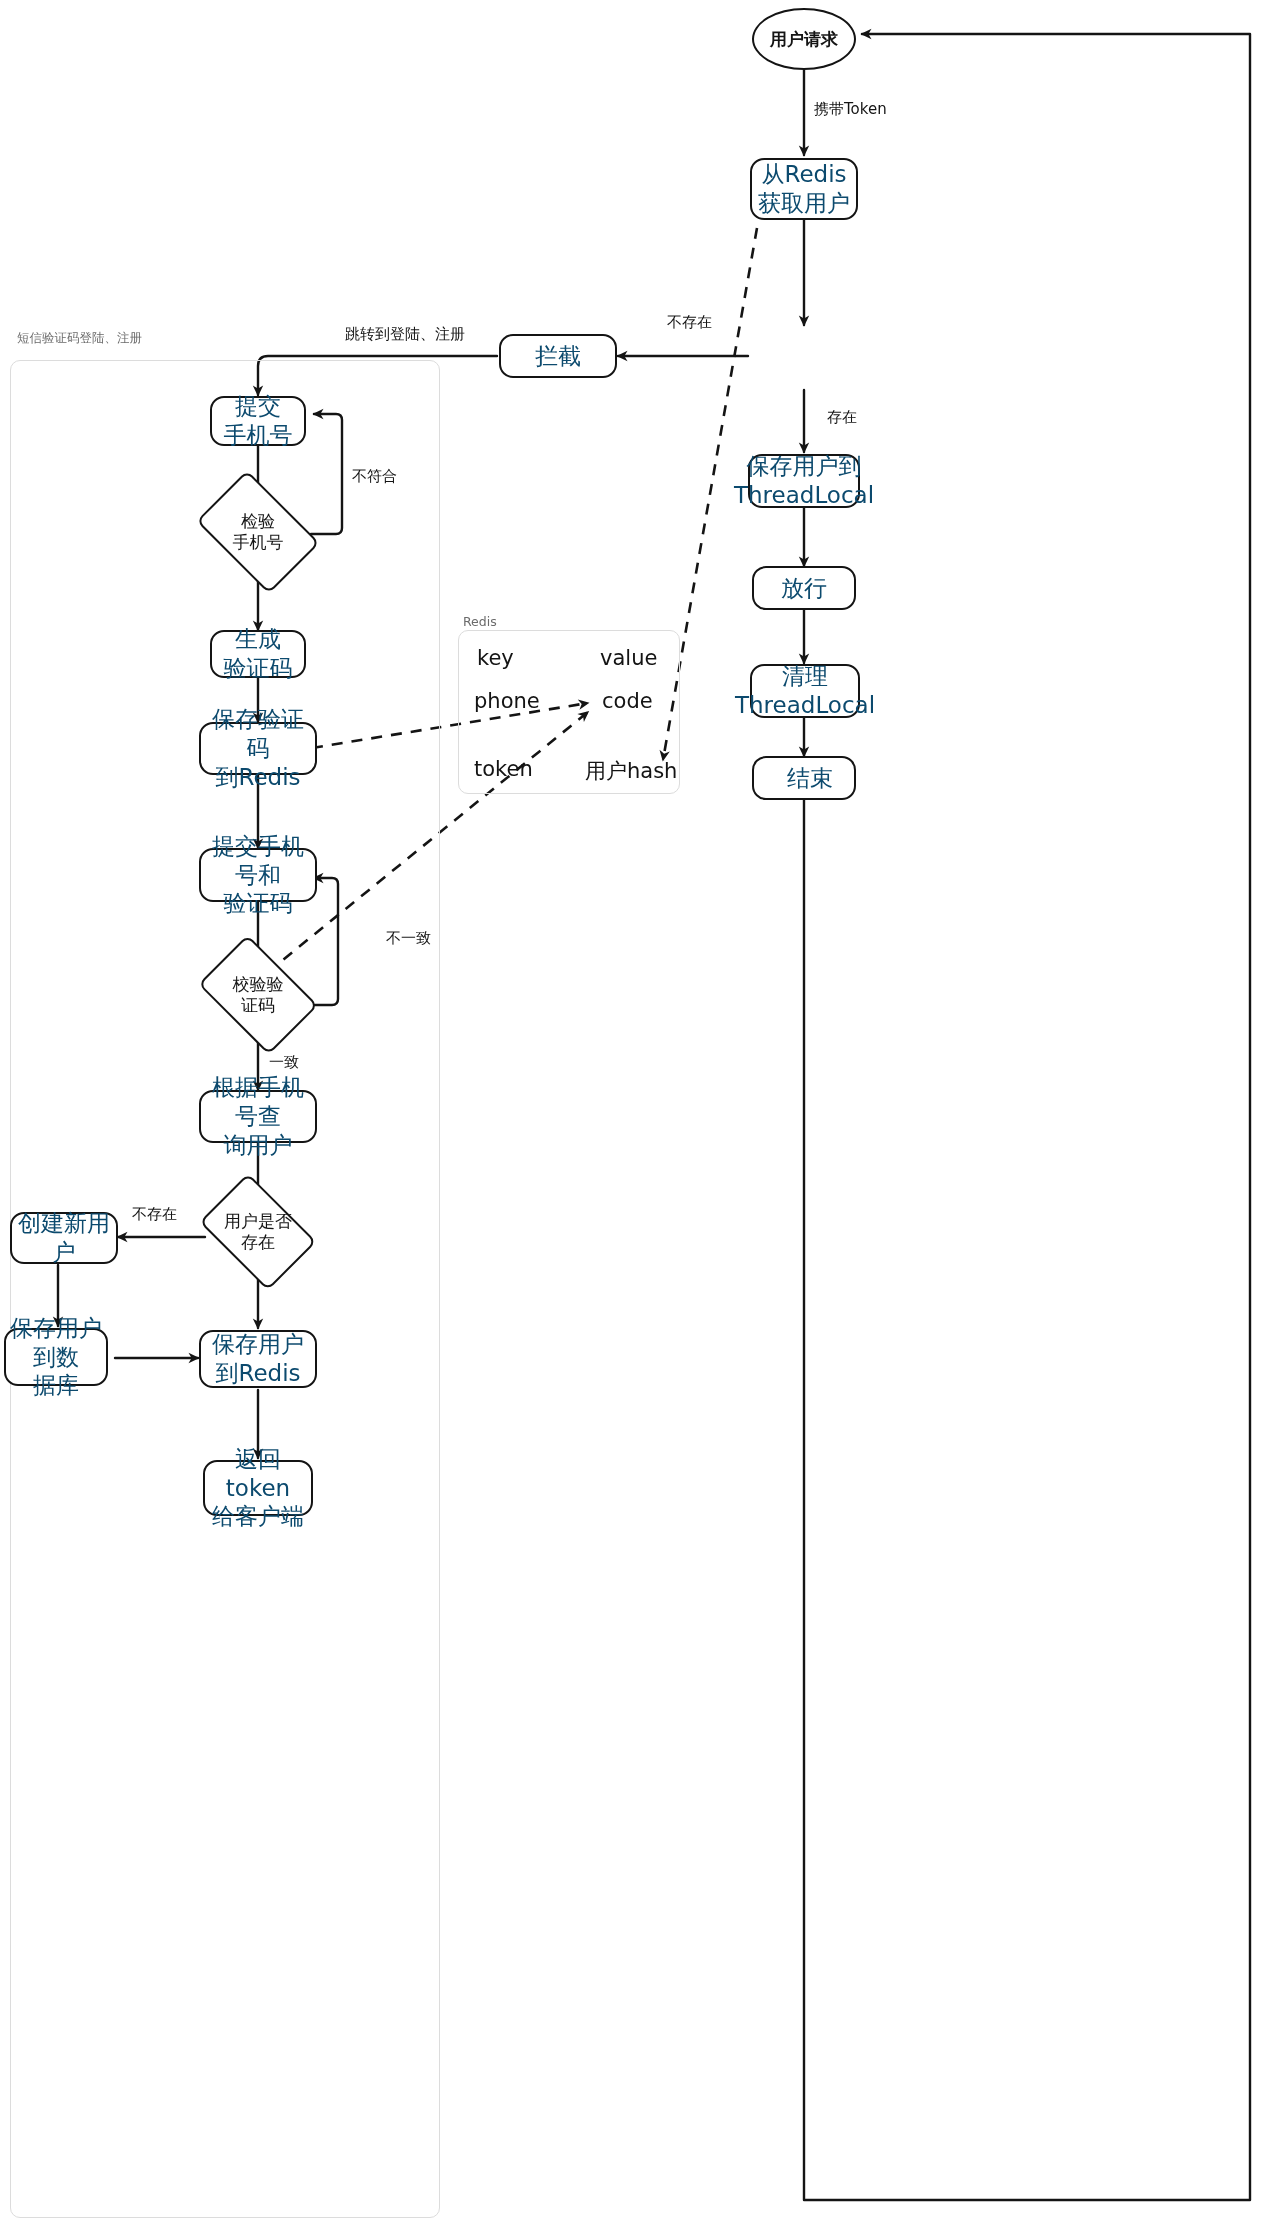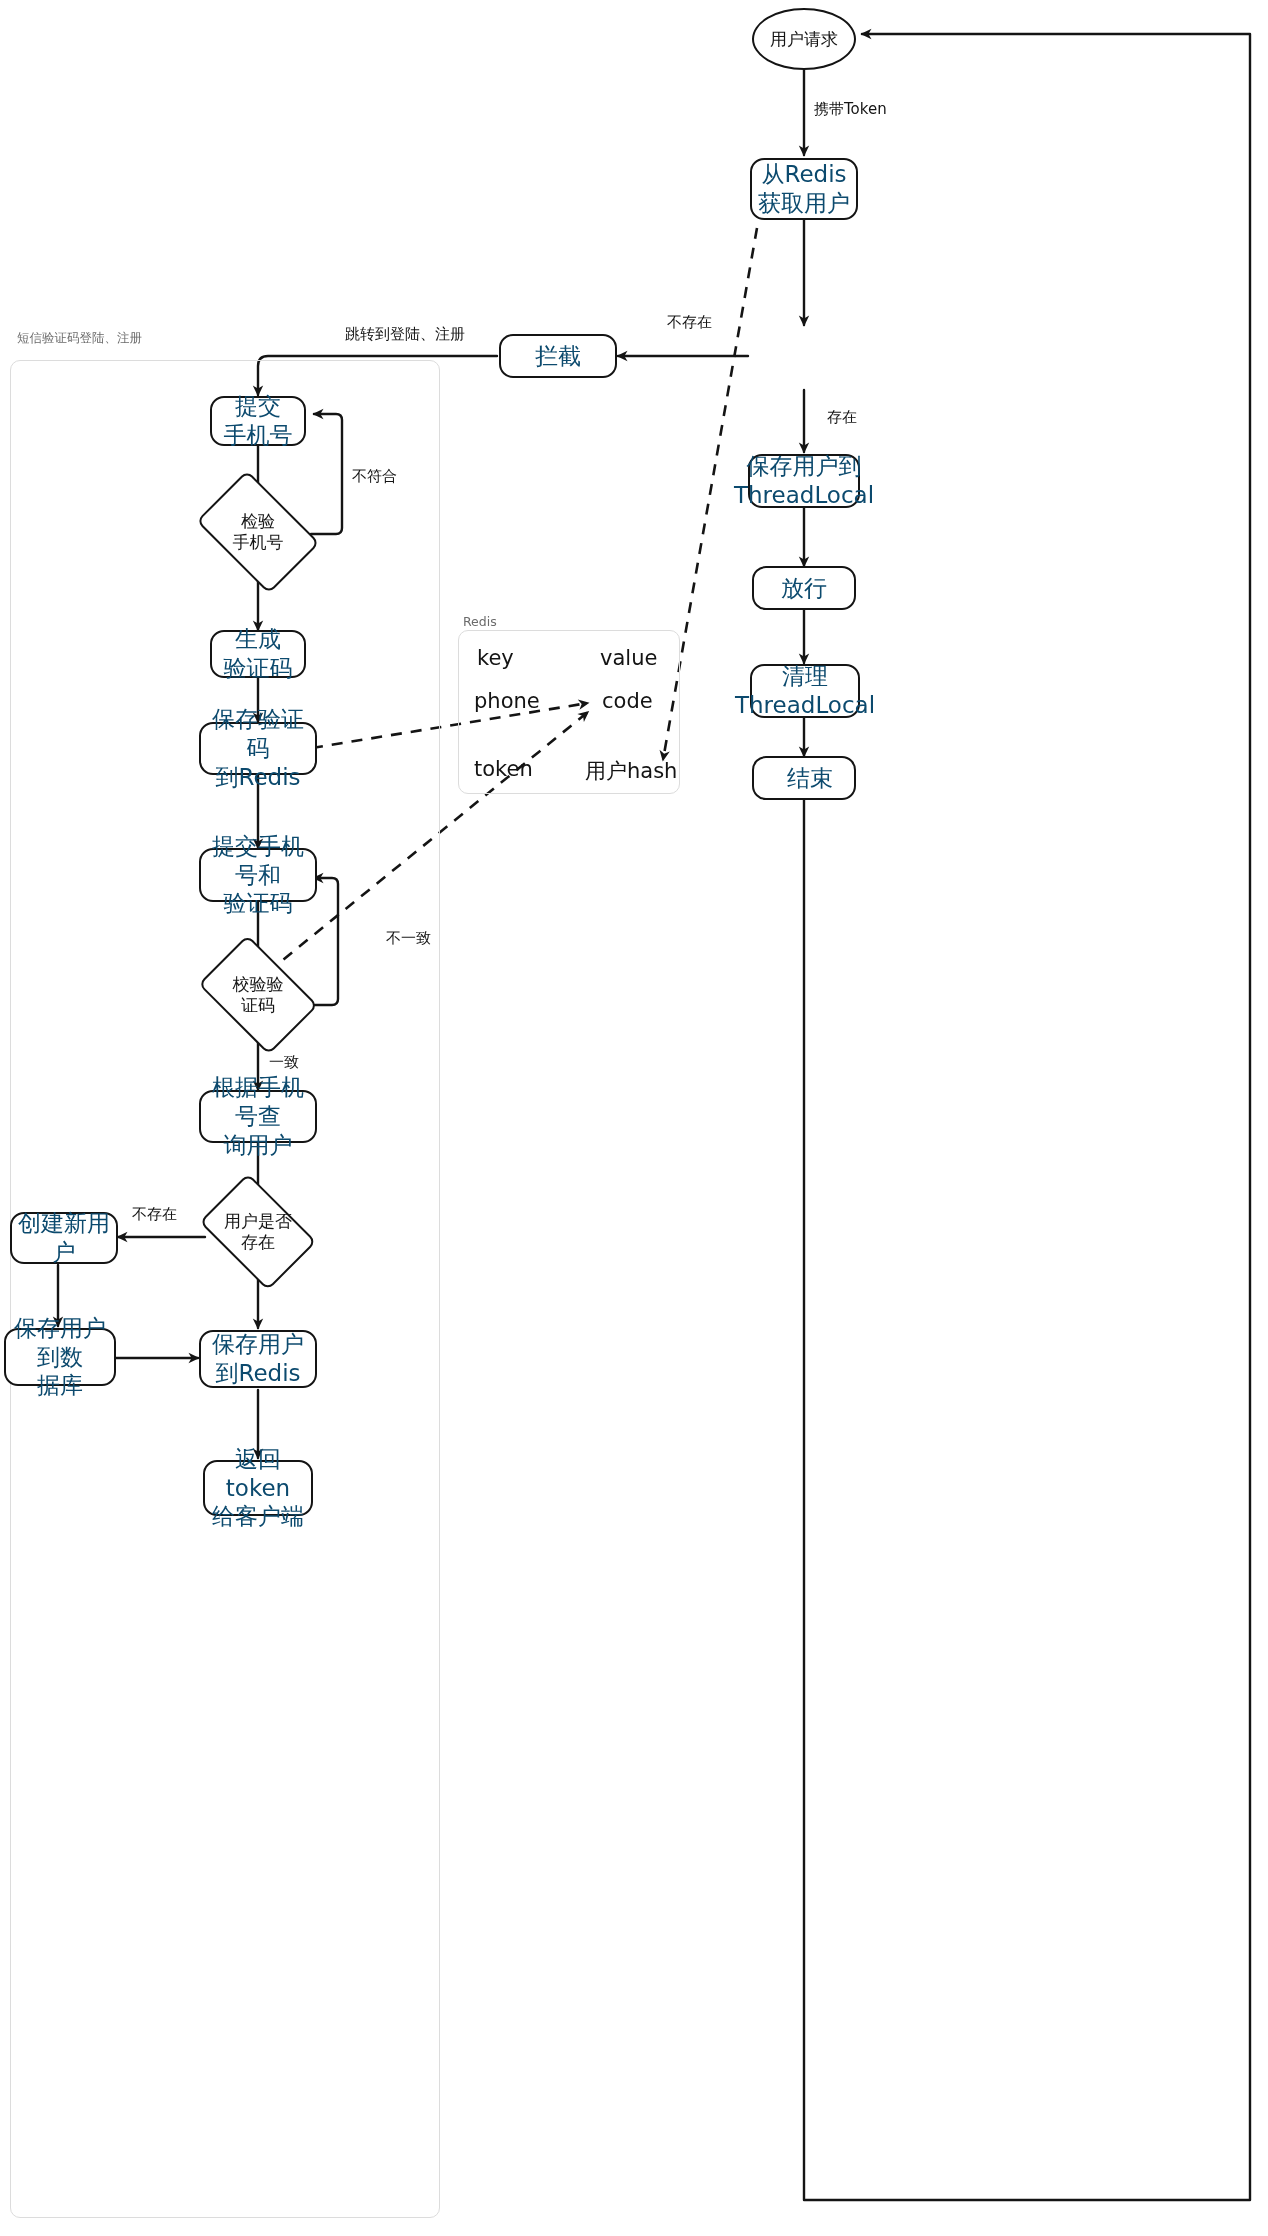--- a/index.html
+++ b/index.html
@@ -108,21 +108,21 @@
     <g stroke="#141414" stroke-width="2.6" fill="none" stroke-dasharray="11 9" stroke-linecap="butt">
 
       <path d="M757,228 L663,760" marker-end="url(#ahf)"></path>
 
       <path d="M312,748 L588,703" marker-end="url(#ahf)"></path>
 
       <path d="M268,972 L588,712" marker-end="url(#ahf)"></path>
     </g>
   </svg>
 
-  <div class="node ellipse" style="left:752px;top:8px;width:104px;height:62px;">
+  <div class="node ellipse" style="left:752px;top:8px;width:104px;height:62px;font-weight:bold;">
     <span class="lbl">用户请求</span>
   </div>
 
   <div class="node rect" style="left:750px;top:158px;width:108px;height:62px;">
     <span class="lbl">从Redis
 获取用户</span>
   </div>
 
 
   <div class="node rect" style="left:499px;top:334px;width:118px;height:44px;">
@@ -187,21 +187,21 @@
   <div class="node diamond" style="left:192px;top:1186px;width:132px;height:92px;">
     <span class="dshape"></span>
     <span class="lbl">用户是否
 存在</span>
   </div>
 
   <div class="node rect" style="left:10px;top:1212px;width:108px;height:52px;">
     <span class="lbl">创建新用户</span>
   </div>
 
-  <div class="node rect" style="left:4px;top:1328px;width:112px;height:58px;">
+  <div class="node rect" style="left:4px;top:1328px;width:104px;height:58px;">
     <span class="lbl">保存用户到数
 据库</span>
   </div>
 
   <div class="node rect" style="left:199px;top:1330px;width:118px;height:58px;">
     <span class="lbl">保存用户
 到Redis</span>
   </div>
 
   <div class="node rect" style="left:203px;top:1460px;width:110px;height:56px;">

